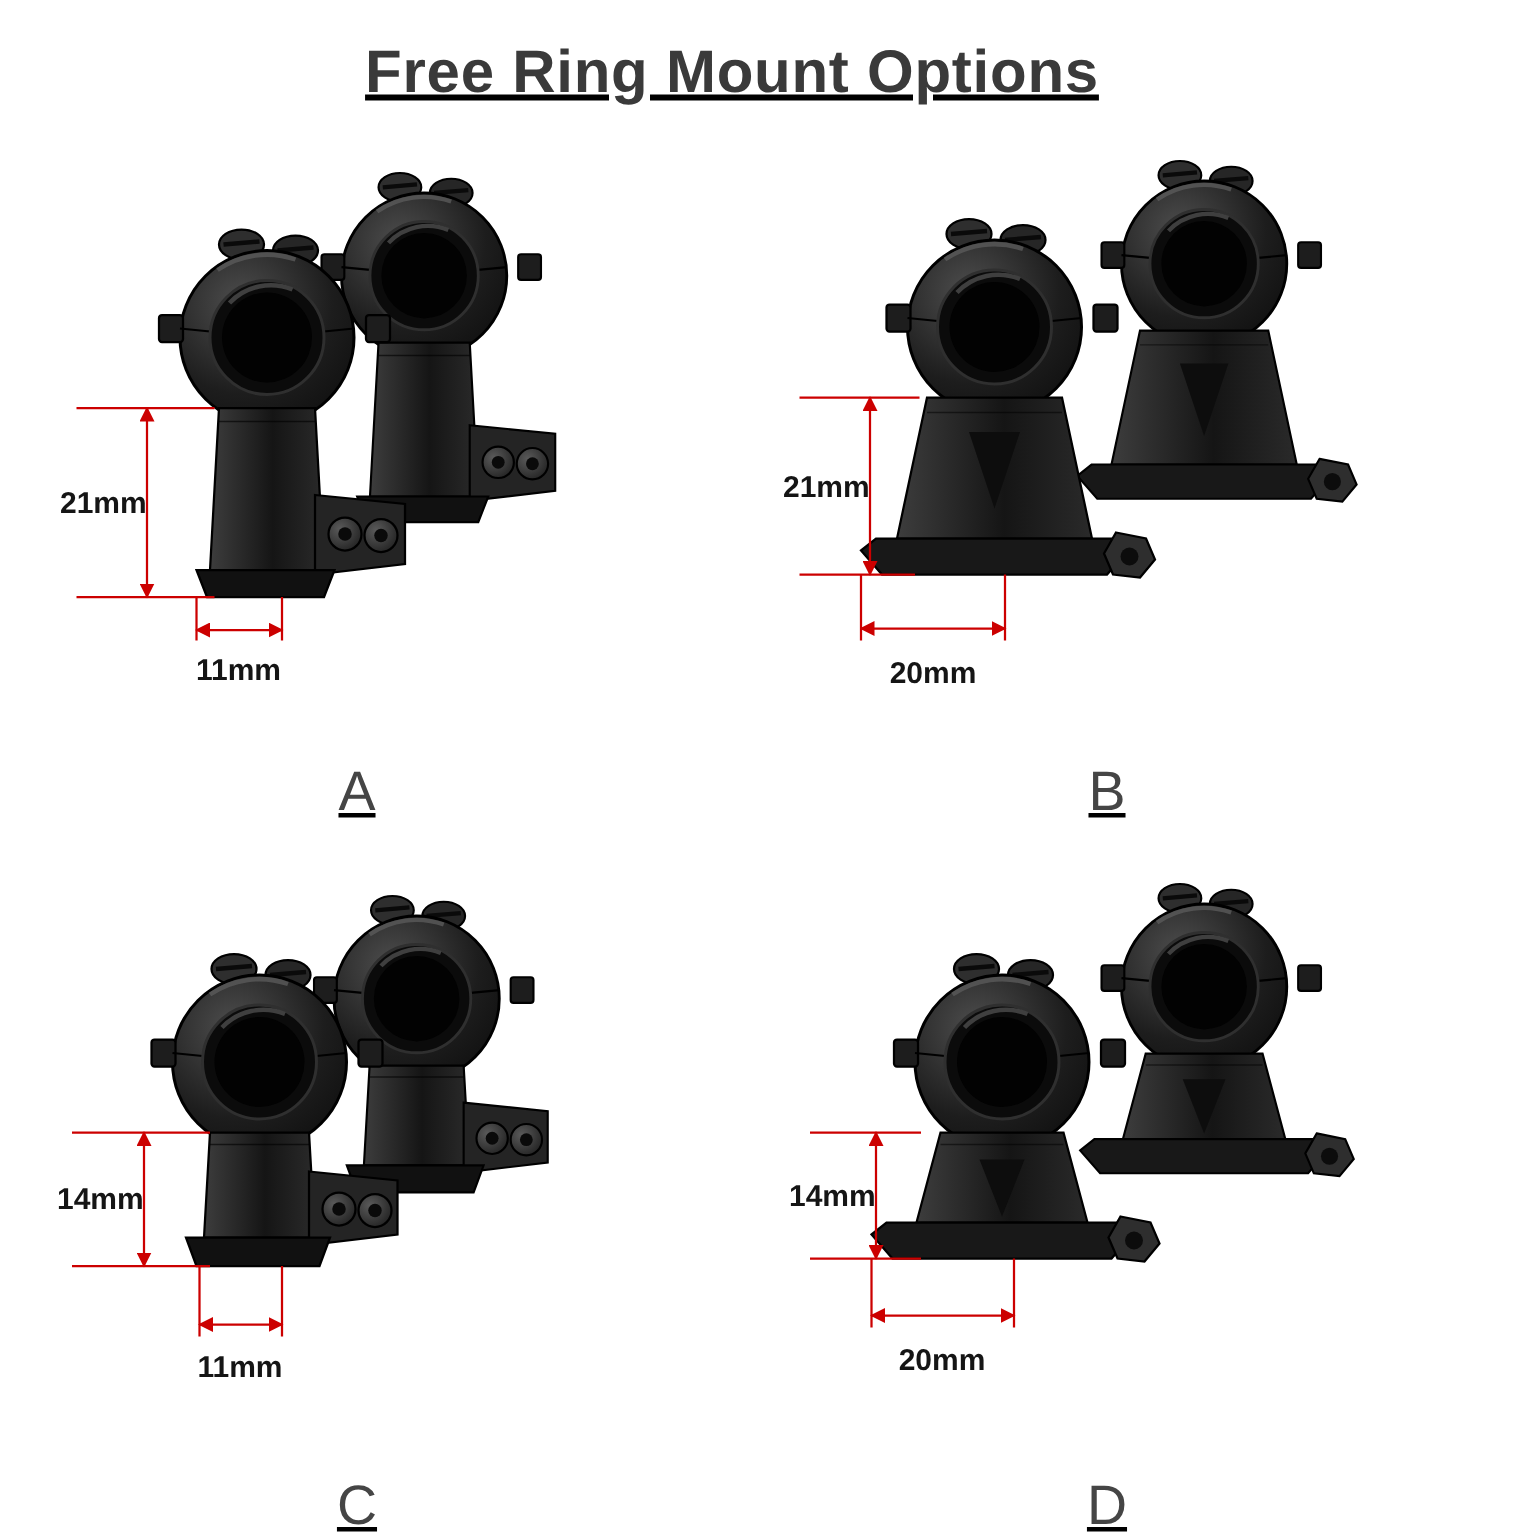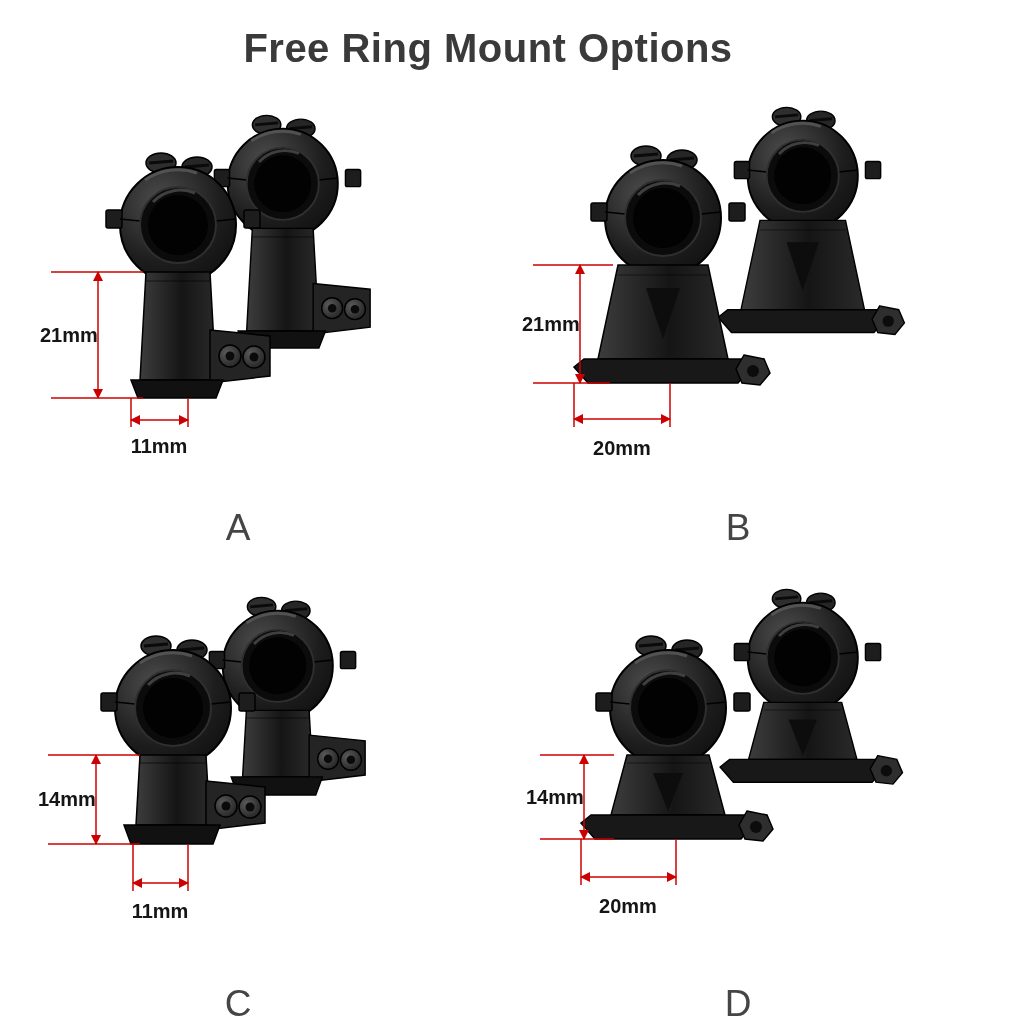--- a/index.html
+++ b/index.html
@@ -1,17 +1,17 @@
 <!DOCTYPE html>
 <html><head>
 <meta charset="utf-8">
 <style>
   html,body{margin:0;padding:0;background:#ffffff;}
   body{width:1024px;height:1024px;font-family:"Liberation Sans",sans-serif;}
-  .page{width:976px;height:1024px;overflow:hidden;position:relative;}
+  .page{width:976px;height:1024px;overflow:hidden;position:relative;text-decoration:underline;}
   .title{text-align:center;font-size:40px;font-weight:700;color:#3a3a3a;margin:26px 0 4px 0;letter-spacing:0.5px;}
   .grid{display:grid;grid-template-columns:500px 500px;justify-content:center;row-gap:2px;}
   figure.quad{margin:0;display:flex;flex-direction:column;align-items:center;gap:40px;}
   .optletter{font-size:37px;color:#454545;margin-top:-8px;text-align:center;font-weight:400;}
   .dimln{stroke:#cc0000;stroke-width:1.5;fill:none;}
   .dimtext{font-family:"Liberation Sans",sans-serif;font-weight:700;font-size:20px;fill:#151515;}
   .defs-holder{position:absolute;width:0;height:0;overflow:hidden;}
 </style>
 </head>
 <body>

